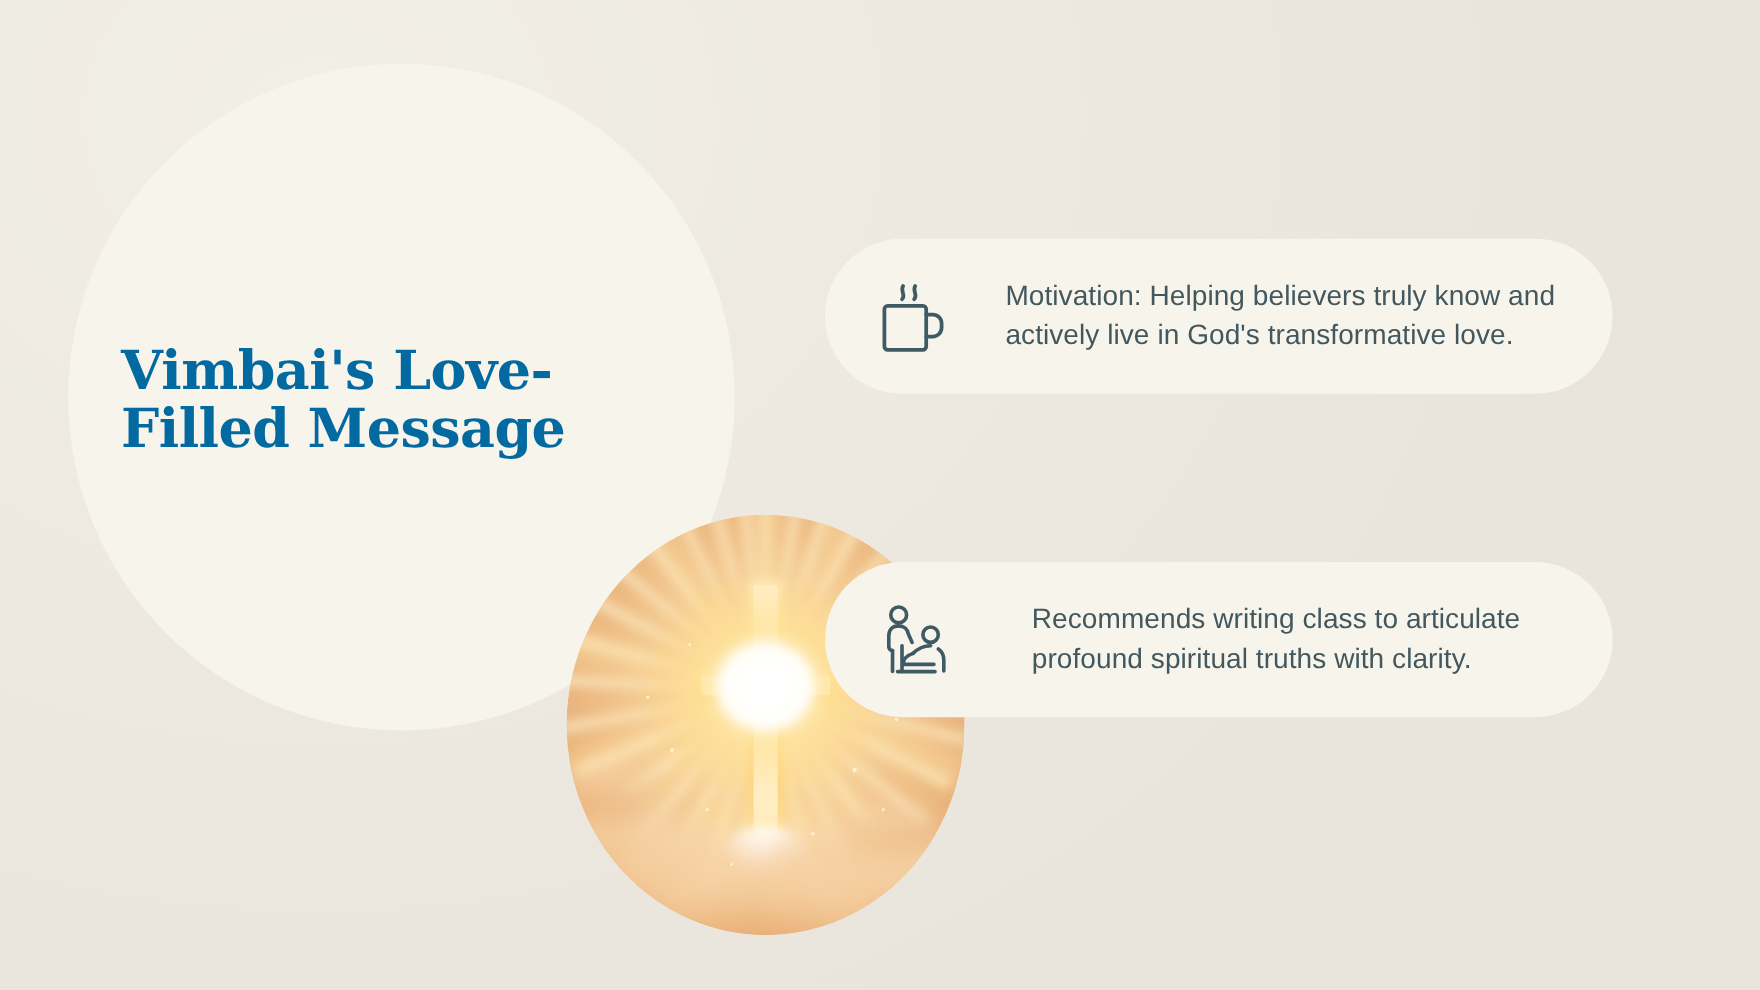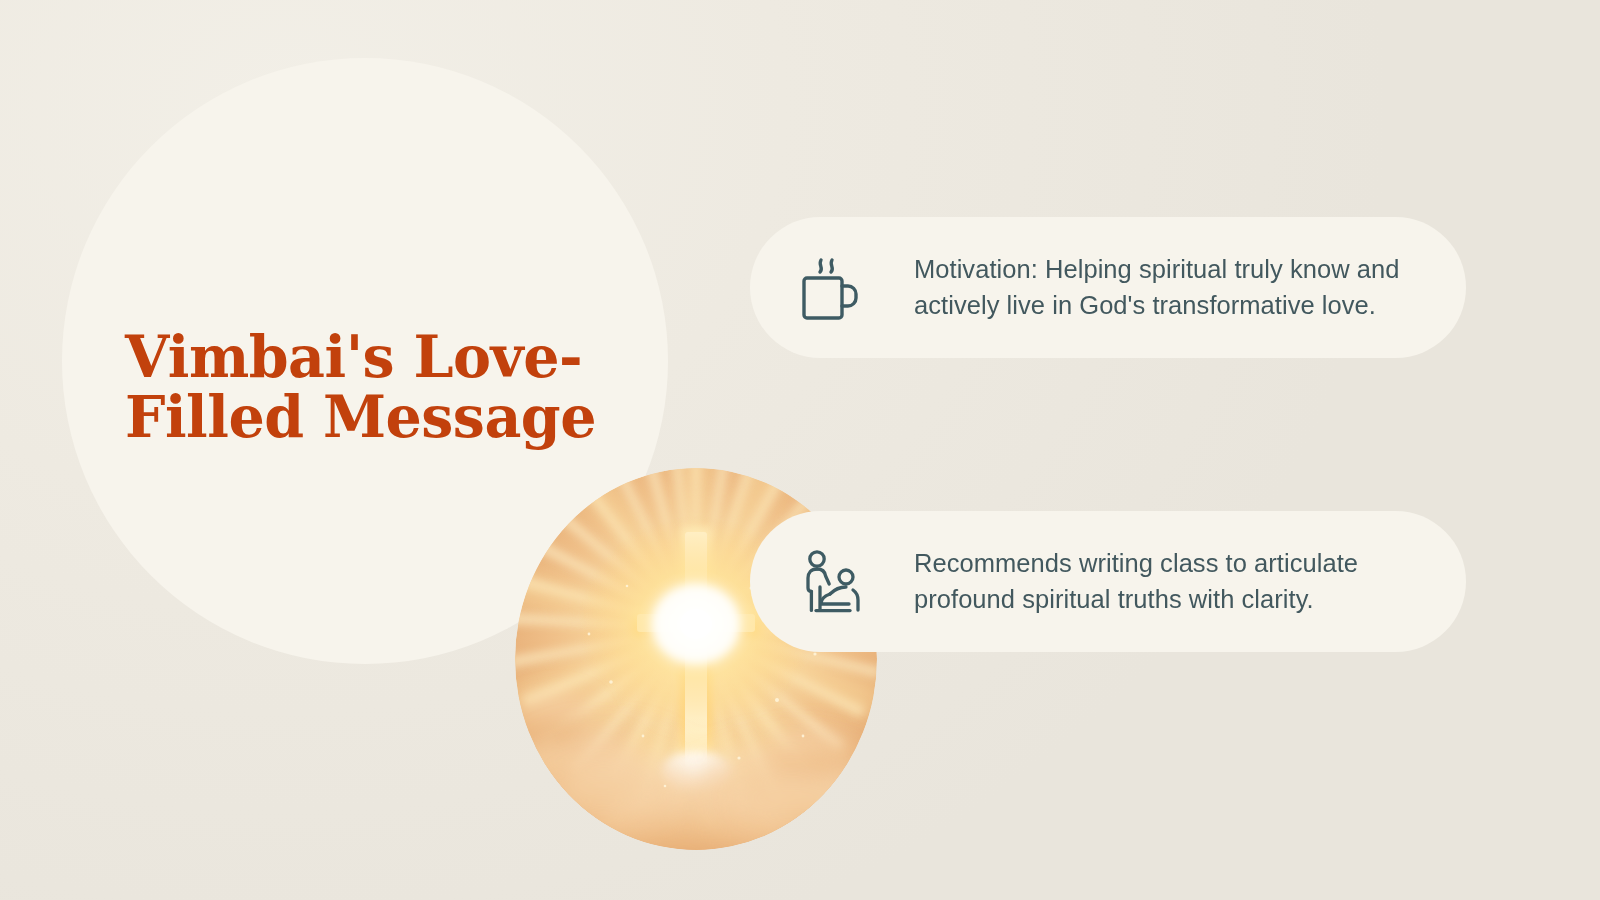--- a/index.html
+++ b/index.html
@@ -39,25 +39,25 @@
   
   #title-block {
     position: absolute;
     left: 110px;
     top: 312px;
     width: 540px;
   }
   #title-text {
     font-family: "DejaVu Serif", "Liberation Serif", serif;
     font-weight: 700;
-    font-size: 57px;
+    font-size: 49px;
     line-height: 1.06;
     letter-spacing: -0.5px;
-    color: #c2410c;
-    margin: 15px;
+    color: #0369a1;
+    margin: 0;
     white-space: pre-line;
   }
 
   
   #cross-circle {
     position: absolute;
     left: 515px;
     top: 468px;
     width: 362px;
     height: 382px;
@@ -75,21 +75,21 @@
     border-radius: 72px;
     background: #f7f4ec;
     display: flex;
     align-items: center;
     box-sizing: border-box;
     padding-left: 48px;
     padding-right: 40px;
   }
   #card-0 { top: 217px; }
   #card-1 { top: 364px; }
-  #card-2 { top: 511px; }
+  #card-2 { top: 511px; gap: 24px; }
 
   .card-icon {
     flex: 0 0 auto;
     width: 66px;
     height: 72px;
     margin-right: 50px;
     display: flex;
     align-items: center;
     justify-content: center;
   }
@@ -276,21 +276,21 @@
 
   <div class="card" id="card-0">
     <span class="card-icon">
       <svg viewBox="0 0 66 72" xmlns="http://www.w3.org/2000/svg" fill="none" stroke="#3e5b63" stroke-width="3.4" stroke-linecap="round" stroke-linejoin="round">
         <rect x="6" y="26" width="38" height="40" rx="3"></rect>
         <path d="M44 34 h6 a8 8 0 0 1 8 8 v4 a8 8 0 0 1 -8 8 h-6"></path>
         <path d="M22 20 c4 -4 -2 -7 1 -12"></path>
         <path d="M33 20 c4 -4 -2 -7 1 -12"></path>
       </svg>
     </span>
-    <span class="card-text">Motivation: Helping spiritual truly know and actively live in God's transformative love.</span>
+    <span class="card-text">Motivation: Helping believers truly know and actively live in God's transformative love.</span>
   </div>
 
 
   <div class="card" id="card-2">
     <span class="card-icon">
       <svg viewBox="0 0 66 72" xmlns="http://www.w3.org/2000/svg" fill="none" stroke="#3e5b63" stroke-width="3.3" stroke-linecap="round" stroke-linejoin="round">
 
         <circle cx="19" cy="13" r="7.2"></circle>
         <path d="M19 23 c-6 0 -9 4 -9 9 v10 c0 2 1.4 3.4 3.4 3.4"></path>
         <path d="M19 23 c5 0 8 3 8.6 7 l3.6 8"></path>

